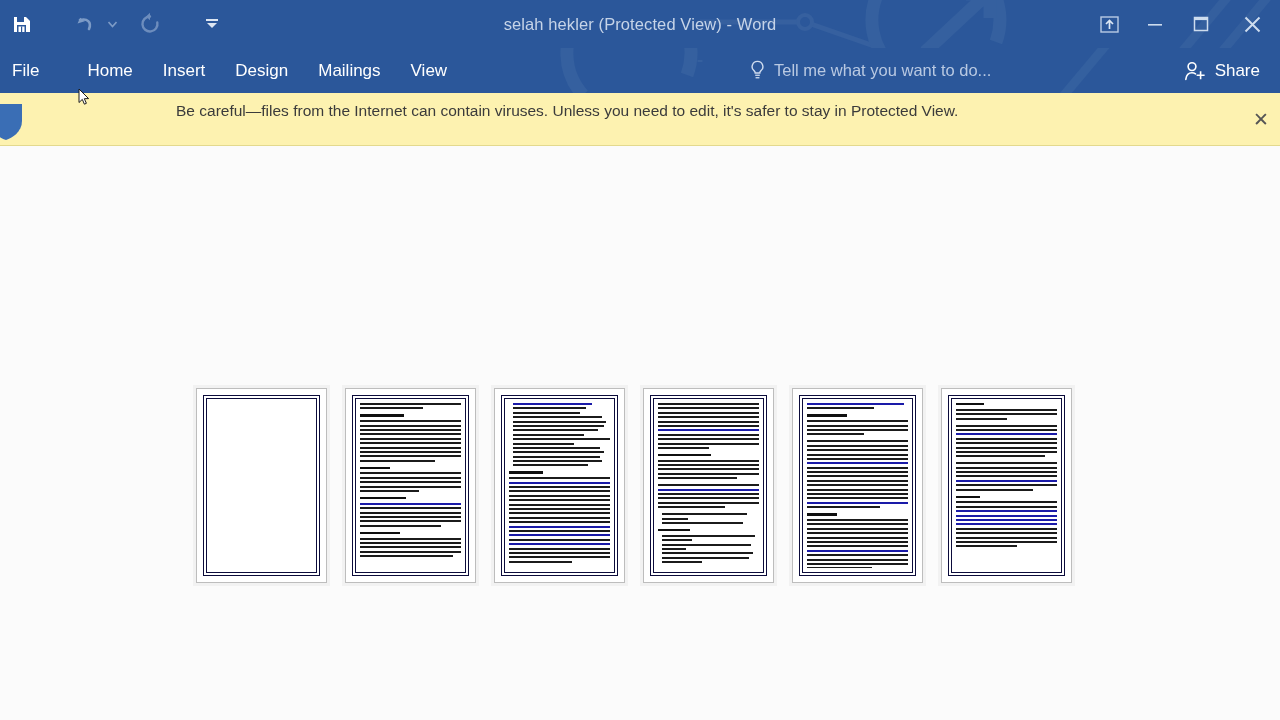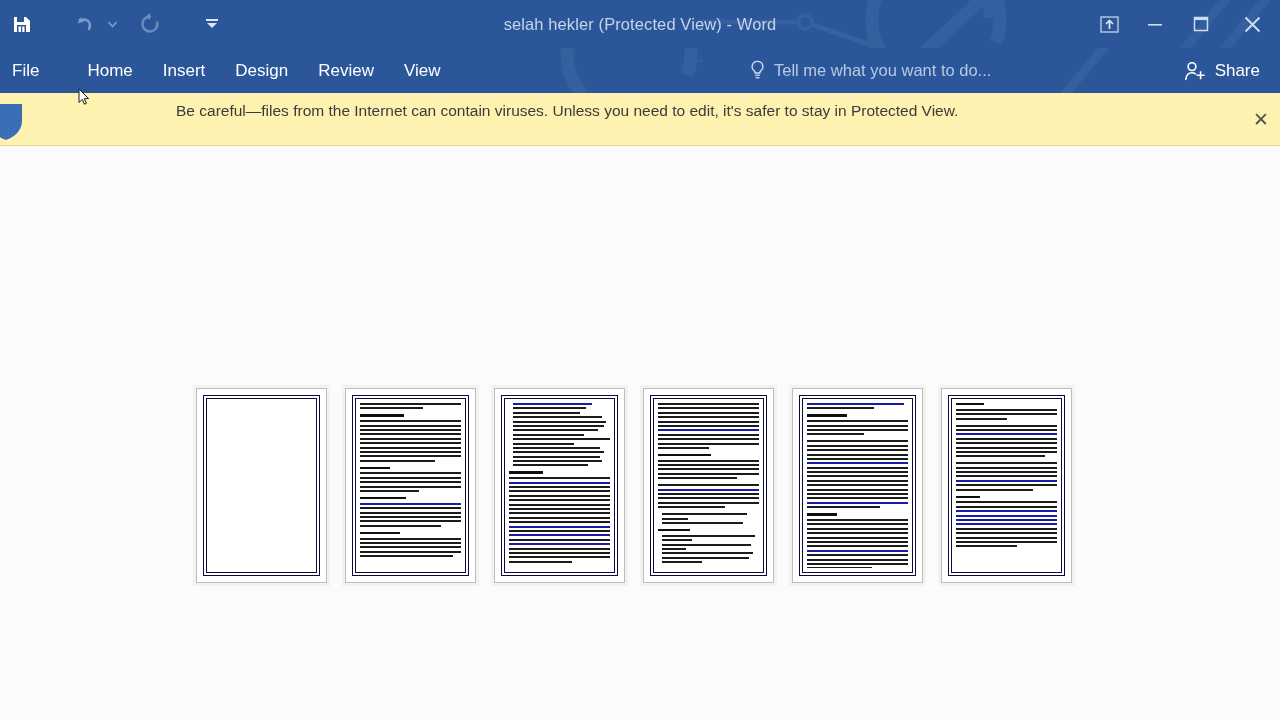--- a/index.html
+++ b/index.html
@@ -239,21 +239,21 @@
       <div class="tab" style="margin-left:16px;">
           <span>Home</span>
         </div>
       <div class="tab">
           <span>Insert</span>
         </div>
       <div class="tab">
           <span>Design</span>
         </div>
       <div class="tab">
-          <span>Review</span>
+          <span>Mailings</span>
         </div>
       <div class="tab">
           <span>View</span>
         </div>
     </div>
 
     <div class="tellme">
       <svg width="15" height="21" viewBox="0 0 15 21">
         <path d="M7.5 1.4 a5.3 5.3 0 0 1 3.3 9.5 c-0.8 0.7 -1 1.3 -1 2.1 h-4.6 c0 -0.8 -0.2 -1.4 -1 -2.1 A5.3 5.3 0 0 1 7.5 1.4 z" fill="none" stroke="#cfdcef" stroke-width="1.4"></path>
         <rect x="5.2" y="14.6" width="4.6" height="1.3" fill="#cfdcef"></rect>

